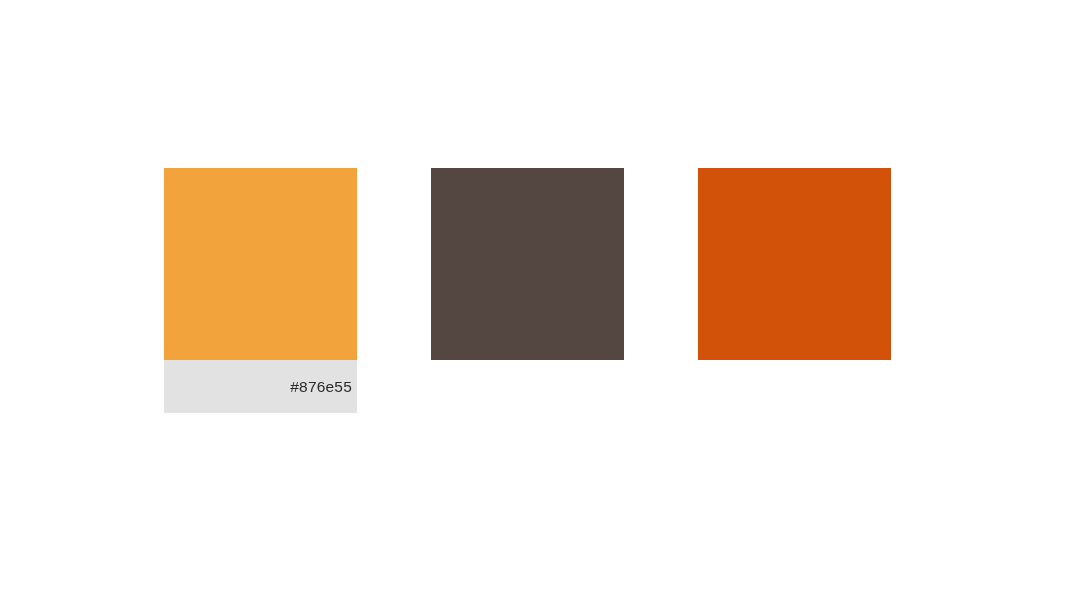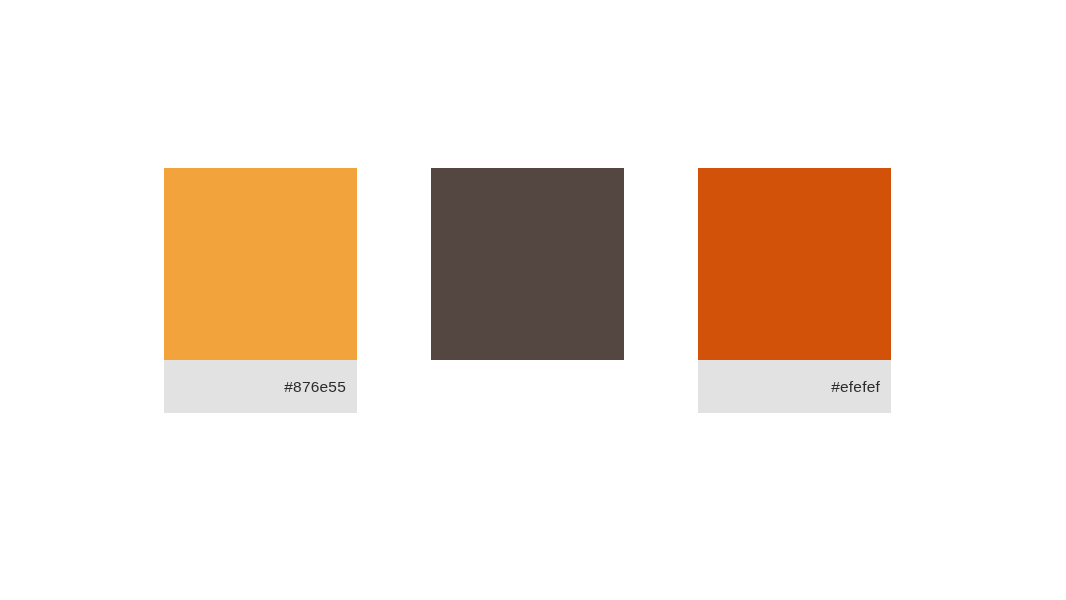--- a/index.html
+++ b/index.html
@@ -38,21 +38,21 @@
   }
   .swatch-footer {
     width: 100%;
     height: 53px;
     flex: 0 0 53px;
     background: #e2e2e2;
     display: flex;
     align-items: center;
     justify-content: flex-end;
     box-sizing: border-box;
-    padding-right: 11px;
+    padding-right: 5px;
   }
   .swatch-label {
     font-family: "Liberation Sans", sans-serif;
     font-size: 15.5px;
     line-height: 1;
     color: #2b2b2b;
     letter-spacing: 0.2px;
     white-space: nowrap;
   }
 </style>
@@ -67,18 +67,15 @@
       <span class="swatch-label" style="color: rgb(43, 43, 43);">#876e55</span>
     </div>
   </div>
 
   <div class="swatch-card" id="swatch-card-2">
     <div class="swatch-color" style="background: rgb(84, 71, 65);"></div>
   </div>
 
   <div class="swatch-card" id="swatch-card-3">
     <div class="swatch-color" style="background: rgb(210, 82, 9);"></div>
-    <div class="swatch-footer" style="background: rgb(226, 226, 226);">
-      <span class="swatch-label" style="color: rgb(43, 43, 43);">#efefef</span>
-    </div>
   </div>
 
 </div>
 
 </body></html>

